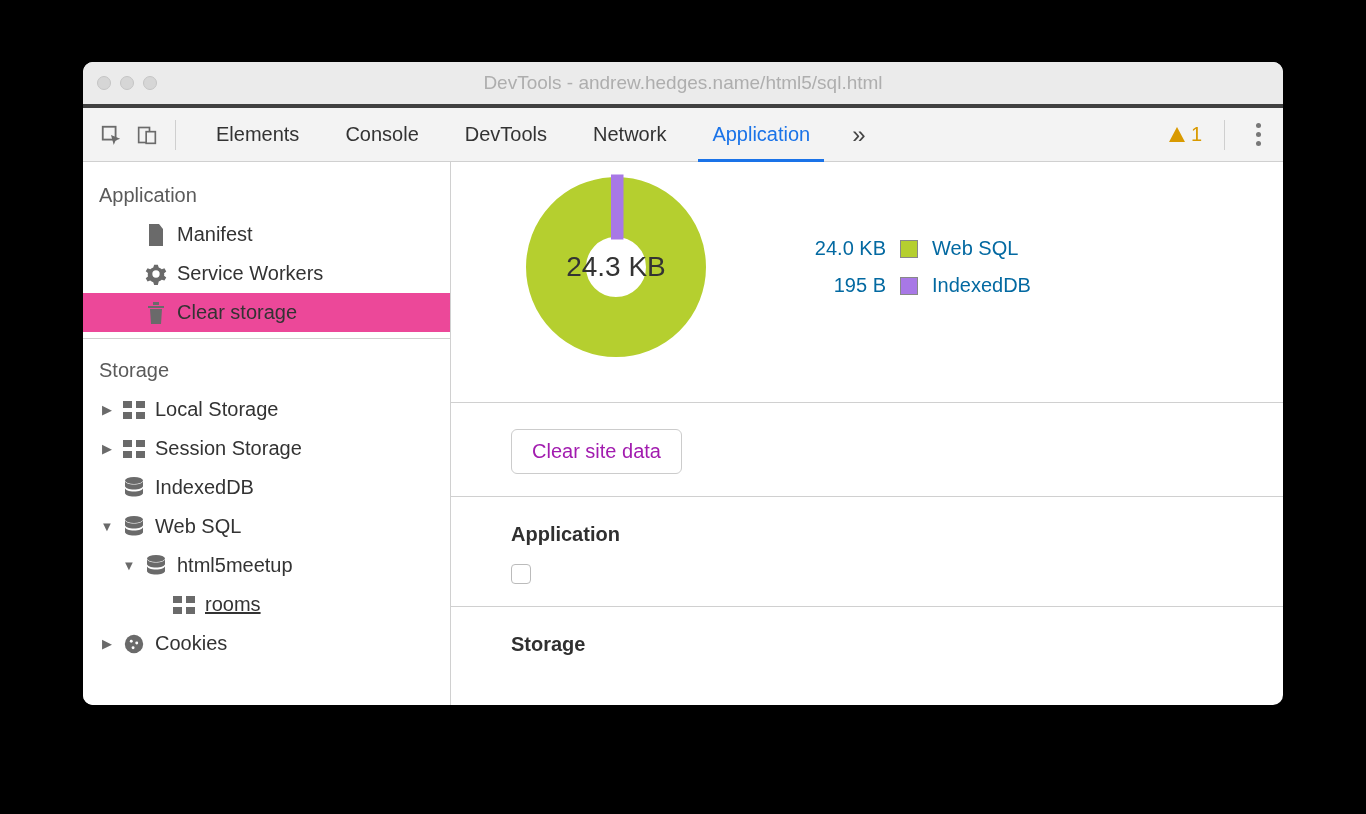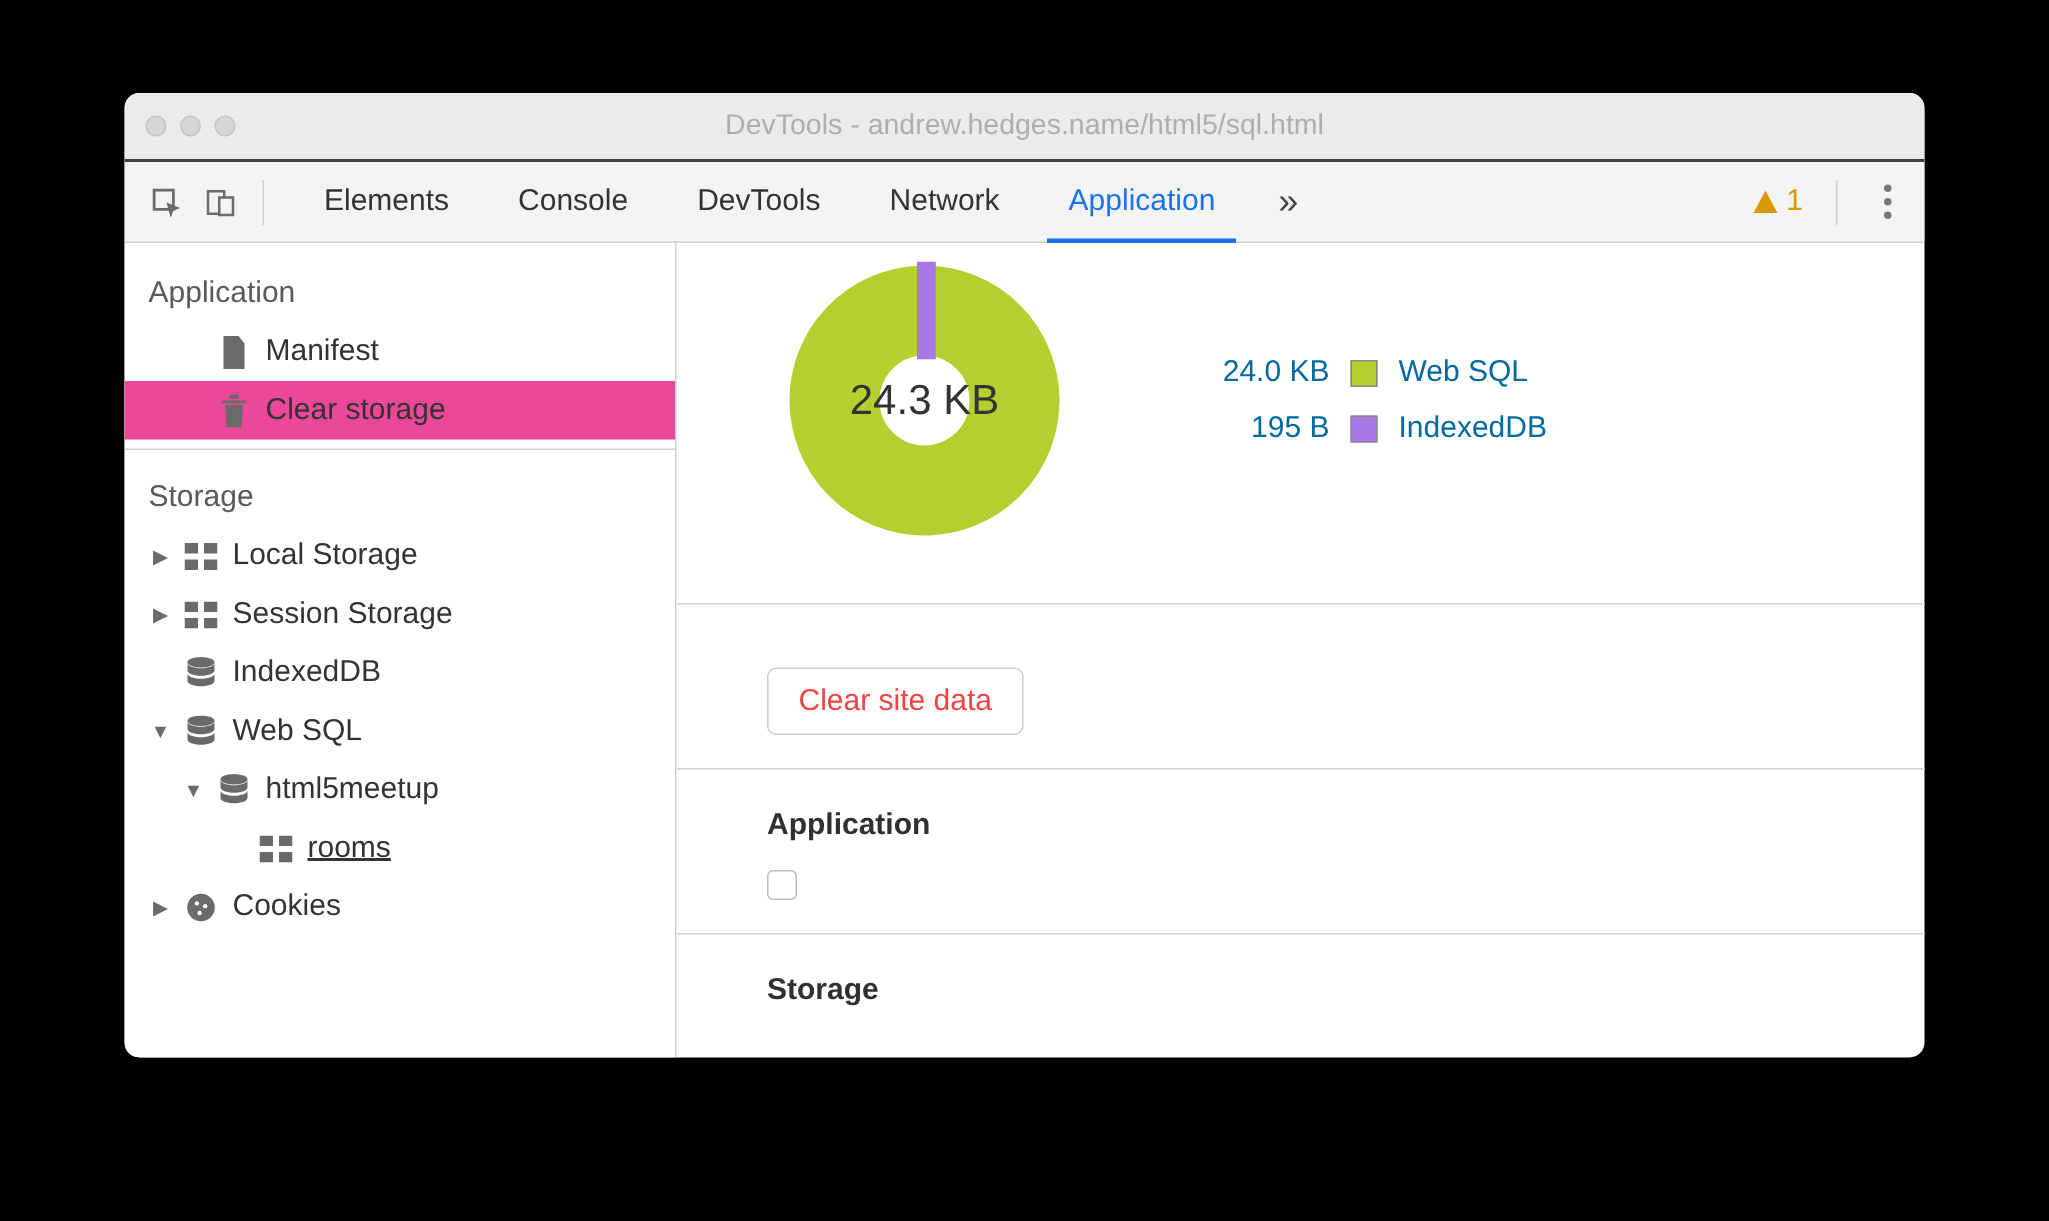--- a/index.html
+++ b/index.html
@@ -25,21 +25,21 @@
     display:flex;
     flex-direction:column;
   }
   
   .titlebar {
     height:46px;
     background:#ebebeb;
     display:flex;
     align-items:center;
     padding:0 14px;
-    border-bottom:2px solid #404040;
+    border-bottom:4px solid #404040;
     position:relative;
   }
   .traffic { display:flex; gap:9px; }
   .traffic .dot {
     width:14px; height:14px; border-radius:50%;
     background:#d6d6d6;
     border:1px solid #c5c5c5;
   }
   .titlebar .title {
     position:absolute;
@@ -187,24 +187,23 @@
   .section-block {
     padding:26px 60px 22px;
     border-bottom:1px solid #d0d0d0;
   }
   .btn {
     border:1px solid #ccc;
     border-radius:6px;
     background:#fff;
     padding:10px 20px;
     font-size:20px;
-    color:#ef4444;
+    color:#a21caf;
     display:inline-block;
     cursor:pointer;
-    margin-top:16px;
   }
   .heading {
     font-size:20px;
     font-weight:600;
     color:#303030;
     margin-bottom:18px;
   }
   .last .heading { margin-bottom:0;}
   .checkbox-row {
     display:flex; align-items:center; gap:12px;
@@ -273,20 +272,29 @@
       <div class="section-title">Application</div>
       <ul class="tree">
         <li class="indent1">
           <span class="noarrow"></span>
           <span class="icon">
               <svg width="18" height="22" viewBox="0 0 18 22">
                 <path class="ico-fill" d="M2 0h10l4 5v17H2z"></path>
               </svg>
             </span>
           <span>Manifest</span>
+        </li>
+        <li class="indent1">
+          <span class="noarrow"></span>
+          <span class="icon">
+              <svg width="22" height="22" viewBox="0 0 24 24">
+                <path class="ico-fill" d="M12 8a4 4 0 100 8 4 4 0 000-8zm9 4a9 9 0 01-.2 1.9l2.4 1.9-2 3.4-2.9-1a9 9 0 01-3.3 1.9L14 24h-4l-1-3a9 9 0 01-3.3-1.9l-2.9 1-2-3.4 2.4-1.9a9 9 0 010-3.8L.8 9.1l2-3.4 2.9 1A9 9 0 019 4.9L10 2h4l1 2.9a9 9 0 013.3 1.9l2.9-1 2 3.4-2.4 1.9c.1.6.2 1.2.2 1.9z"></path>
+              </svg>
+            </span>
+          <span>Service Workers</span>
         </li>
         <li class="indent1 selected">
           <span class="noarrow"></span>
           <span class="icon">
               <svg width="20" height="22" viewBox="0 0 20 22">
                 <path class="ico-fill" d="M2 4h16v2H2zM4 7h12l-1 15H5zM7 0h6v3H7z"></path>
               </svg>
             </span>
           <span>Clear storage</span>
         </li>

